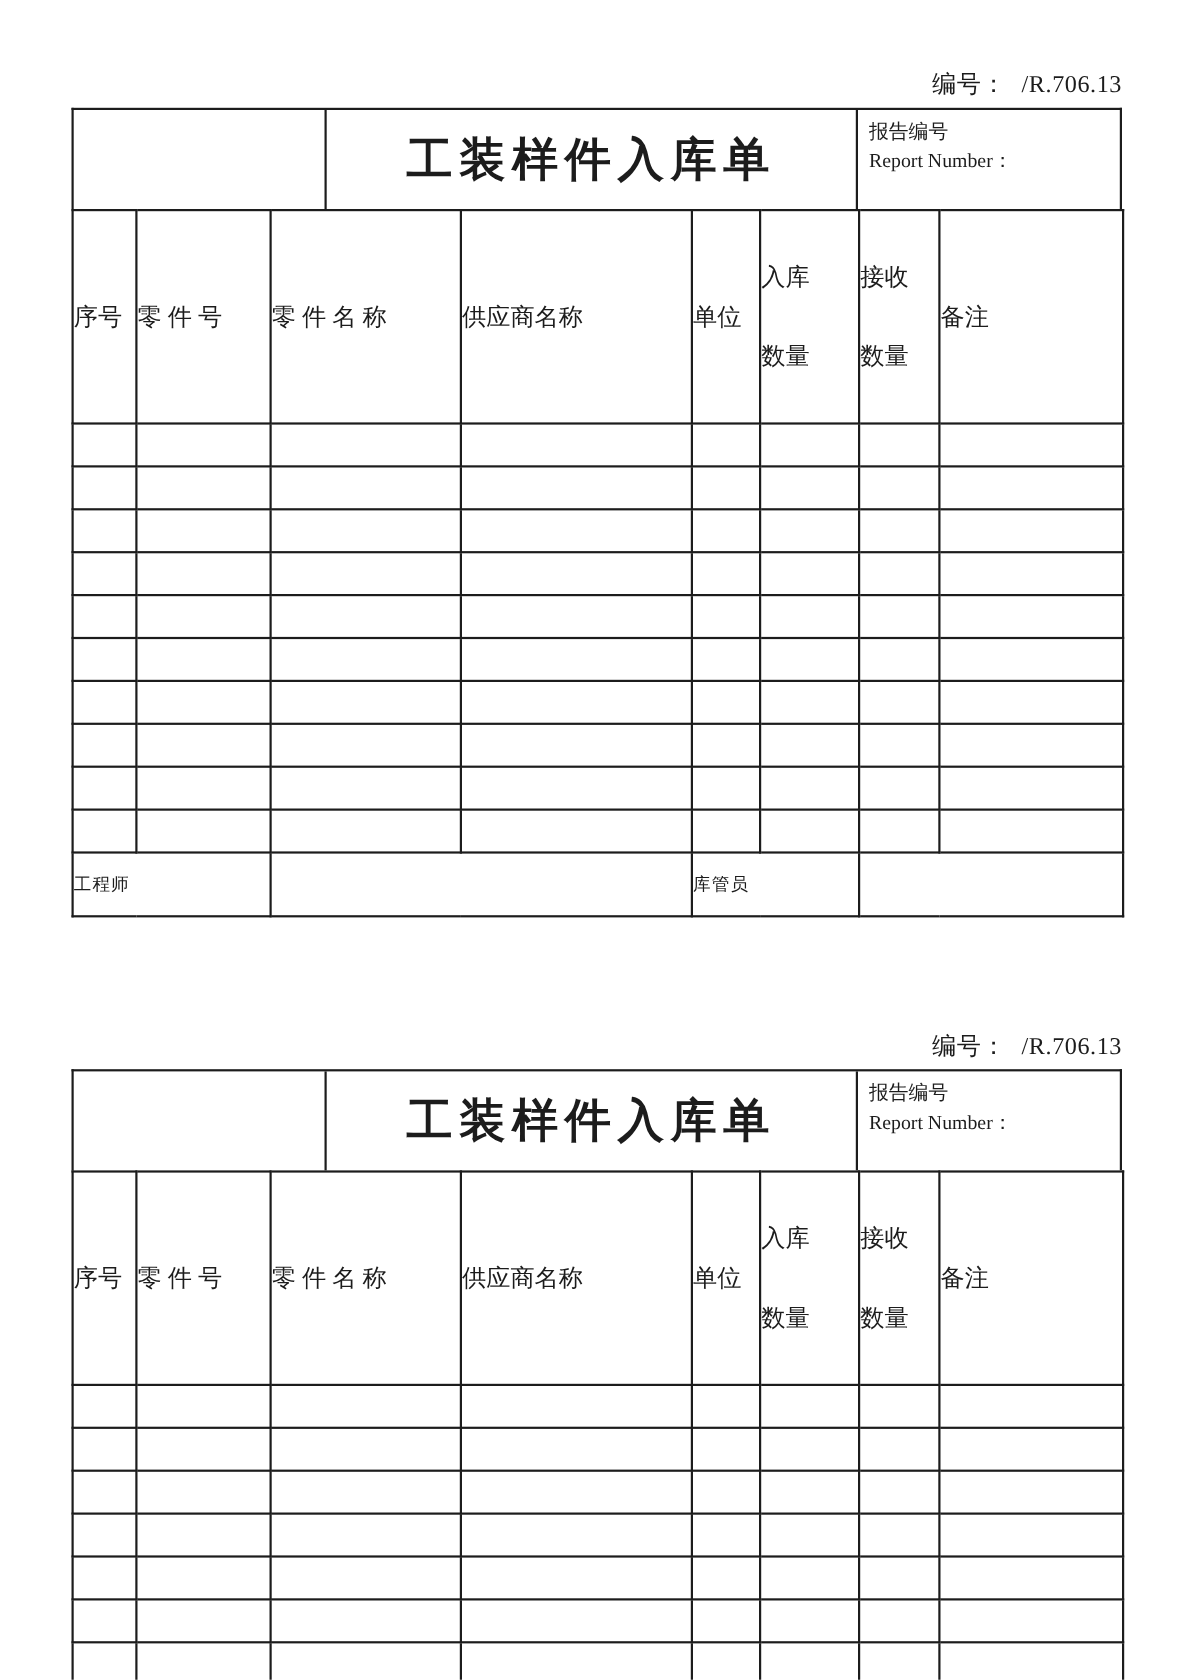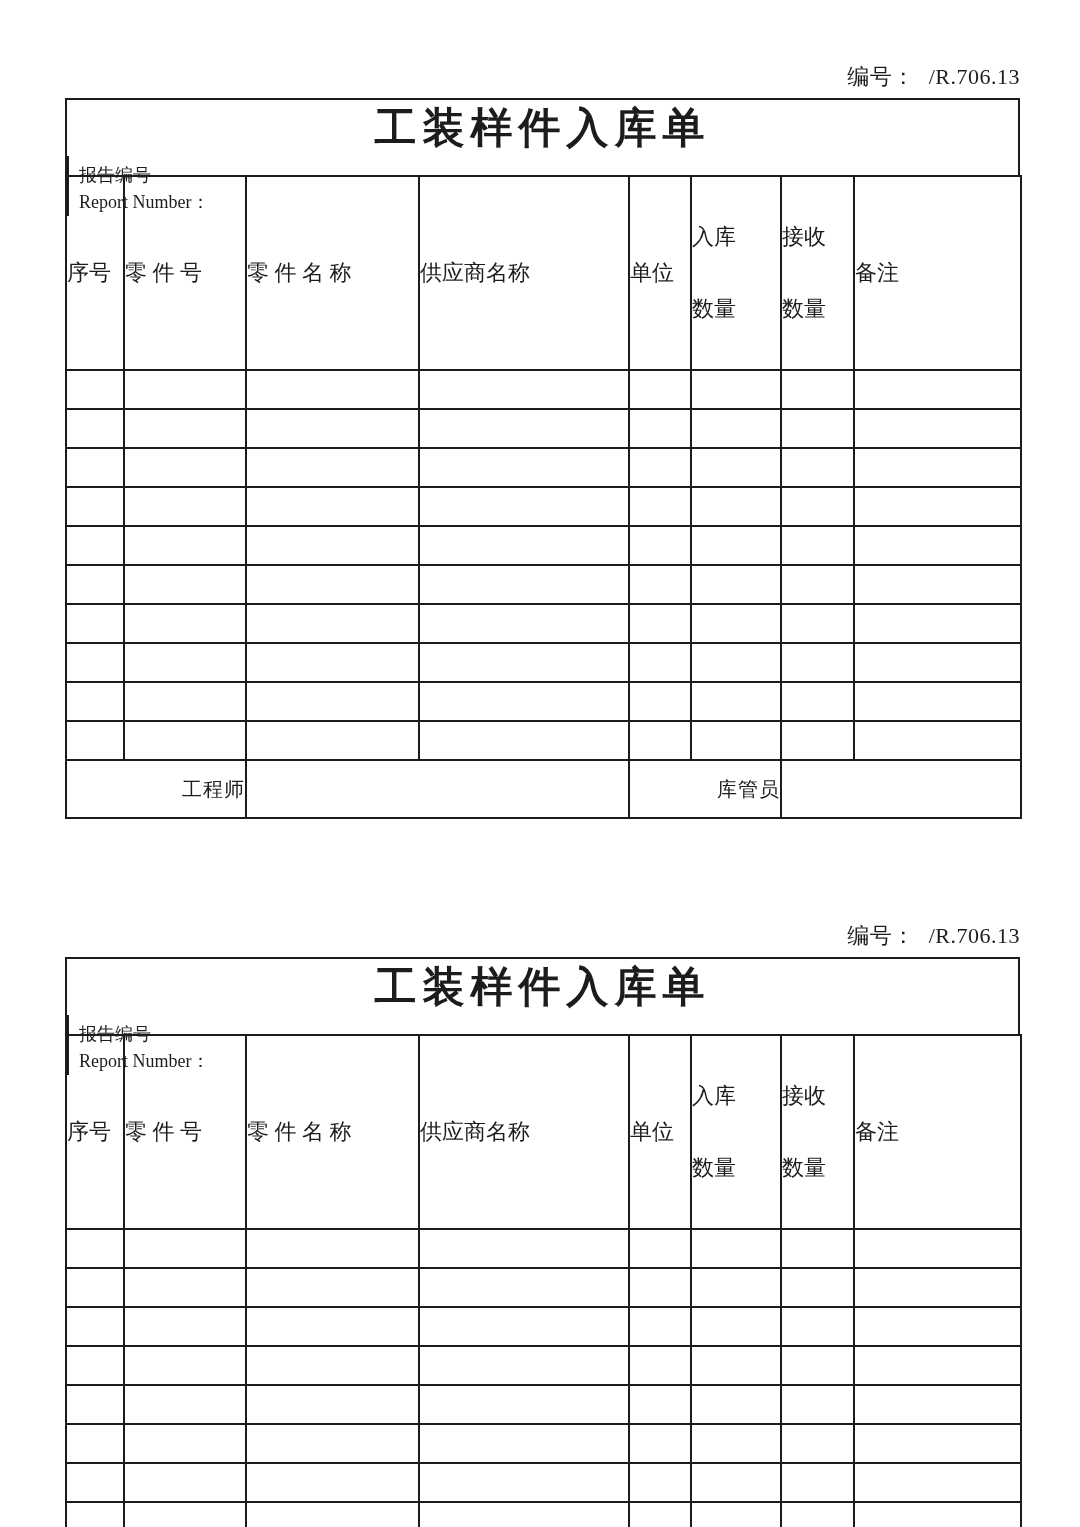--- a/index.html
+++ b/index.html
@@ -25,24 +25,23 @@
     letter-spacing: 0.5px;
     white-space: pre;
   }
   .code-line .code-value { margin-left: 14px; }
 
   .sheet { width: 955px; }
 
   
   .title-row {
     display: flex;
-    height: 77px;
+    height: 92px;
     border: 2px solid #1c1c1c;
     border-bottom: none;
-    flex-direction: column;
   }
   .blank-cell {
     width: 230px;
     border-right: 2px solid #1c1c1c;
   }
   .title-cell {
     flex: 1;
     display: flex;
     align-items: center;
     justify-content: center;
@@ -75,25 +74,24 @@
     text-align: left;
     vertical-align: middle;
     line-height: 24px;
     white-space: pre;
     border-radius: 22px;
   }
   .grid thead th span { display: block; }
   .grid tbody td { height: 39px; }
   .grid tfoot td {
     height: 58px;
-    font-size: 20px;
-    text-align: right;
+    font-size: 16px;
+    text-align: left;
     vertical-align: middle;
     letter-spacing: 1px;
-    padding-left: 12px;
   }
 </style>
 </head>
 <body>
 
 <div class="page">
 
   <section class="form-section">
     <div class="code-line"><span>编号：</span><span class="code-value">/R.706.13</span></div>
 

